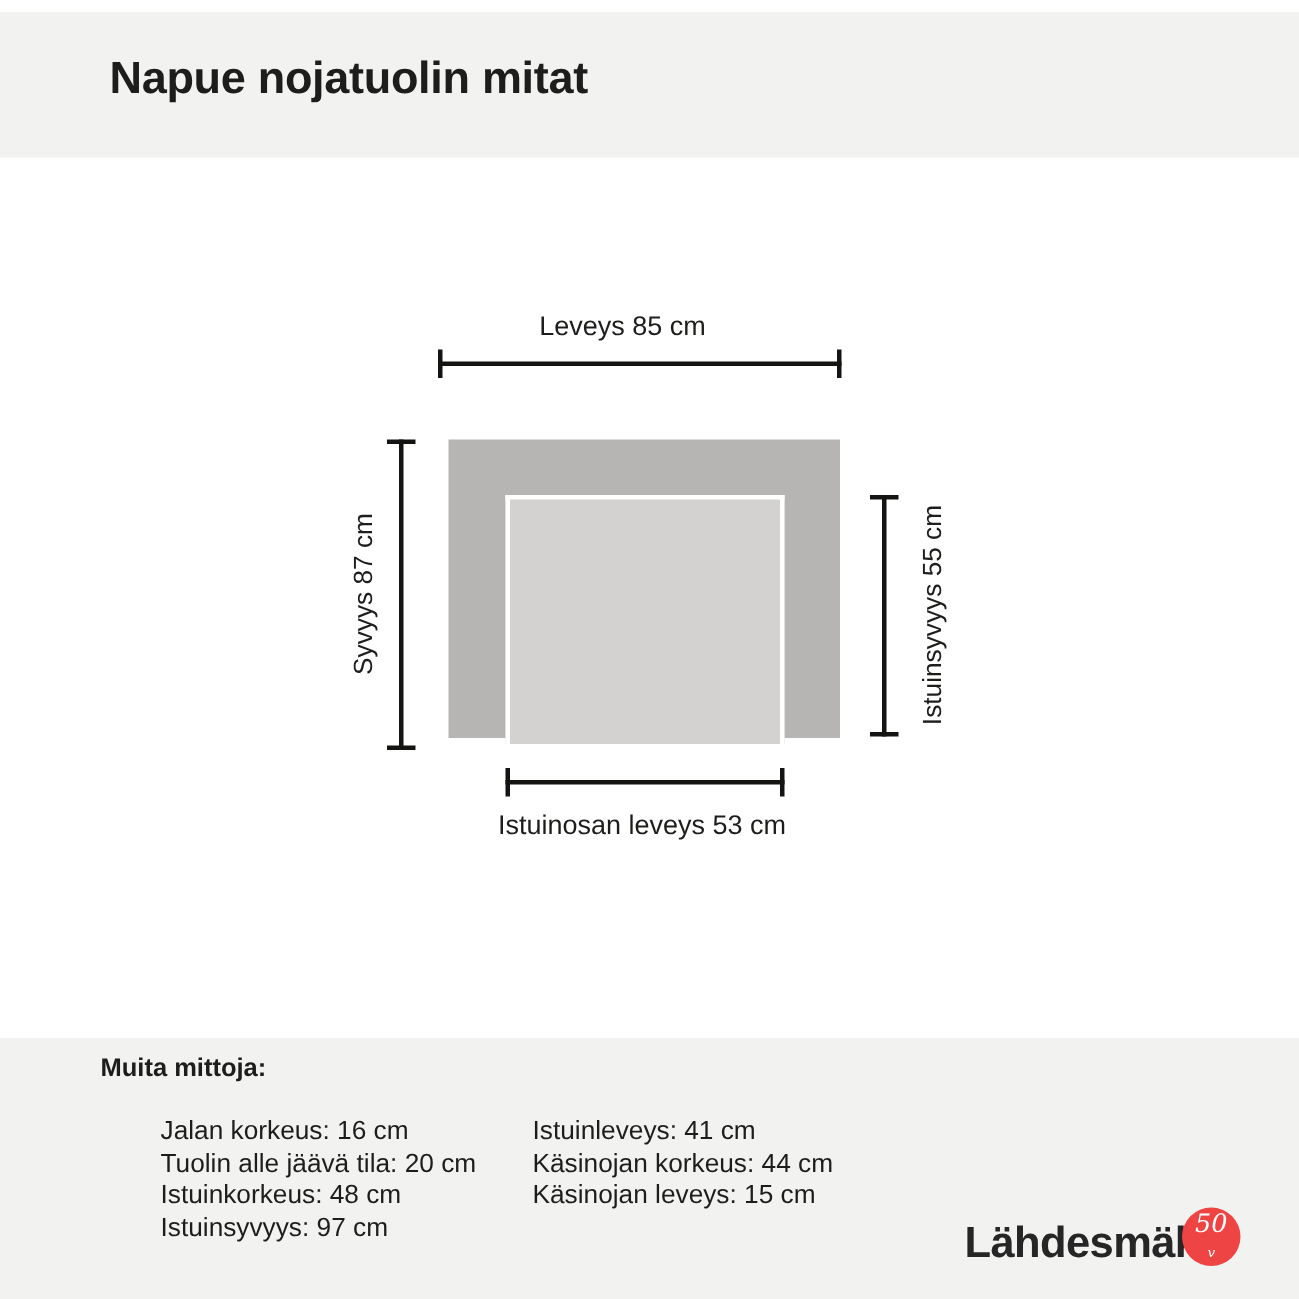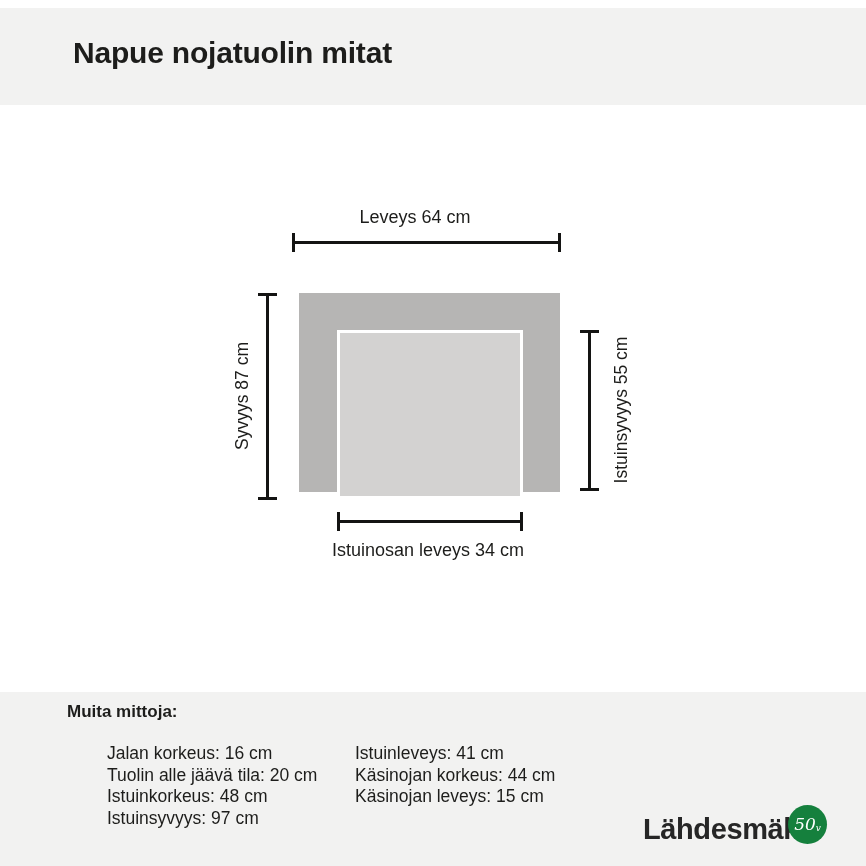--- a/index.html
+++ b/index.html
@@ -116,25 +116,26 @@
     font-weight: bold;
     letter-spacing: -0.4px;
     color: #262626;
     line-height: 42px;
   }
   .anniversary-badge {
     position: absolute;
     left: 145px; top: -3px;
     width: 39px; height: 39px;
     border-radius: 50%;
-    background: #15803d;
+    background: #ef4444;
     color: #ffffff;
     display: flex;
     align-items: center;
     justify-content: center;
+    flex-direction: column;
   }
   .badge-number {
     font-family: "DejaVu Serif", serif;
     font-style: italic;
     font-size: 17px;
     line-height: 1;
   }
   .badge-suffix {
     font-family: "DejaVu Serif", serif;
     font-style: italic;
@@ -147,21 +148,21 @@
 <body>
 
 <div class="page">
 
   <div class="header-band">
     <h1 class="page-title">Napue nojatuolin mitat</h1>
   </div>
 
   <div class="diagram">
 
-    <div class="dim-label width-label">Leveys 64 cm</div>
+    <div class="dim-label width-label">Leveys 85 cm</div>
     <div class="dim dim-h width-dim">
       <div class="bar cap-start"></div>
       <div class="bar line"></div>
       <div class="bar cap-end"></div>
     </div>
 
     <div class="chair-outer"></div>
     <div class="seat-area"></div>
 
     <div class="dim dim-v depth-dim">
@@ -176,21 +177,21 @@
       <div class="bar line"></div>
       <div class="bar cap-end"></div>
     </div>
     <div class="dim-label seat-depth-label">Istuinsyvyys 55 cm</div>
 
     <div class="dim dim-h seat-width-dim">
       <div class="bar cap-start"></div>
       <div class="bar line"></div>
       <div class="bar cap-end"></div>
     </div>
-    <div class="dim-label seat-width-label">Istuinosan leveys 34 cm</div>
+    <div class="dim-label seat-width-label">Istuinosan leveys 53 cm</div>
 
   </div>
 
   <div class="footer-band">
     <div class="other-heading">Muita mittoja:</div>
 
     <ul class="meas-col col-left">
       <li>Jalan korkeus: 16 cm</li>
       <li>Tuolin alle jäävä tila: 20 cm</li>
       <li>Istuinkorkeus: 48 cm</li>

